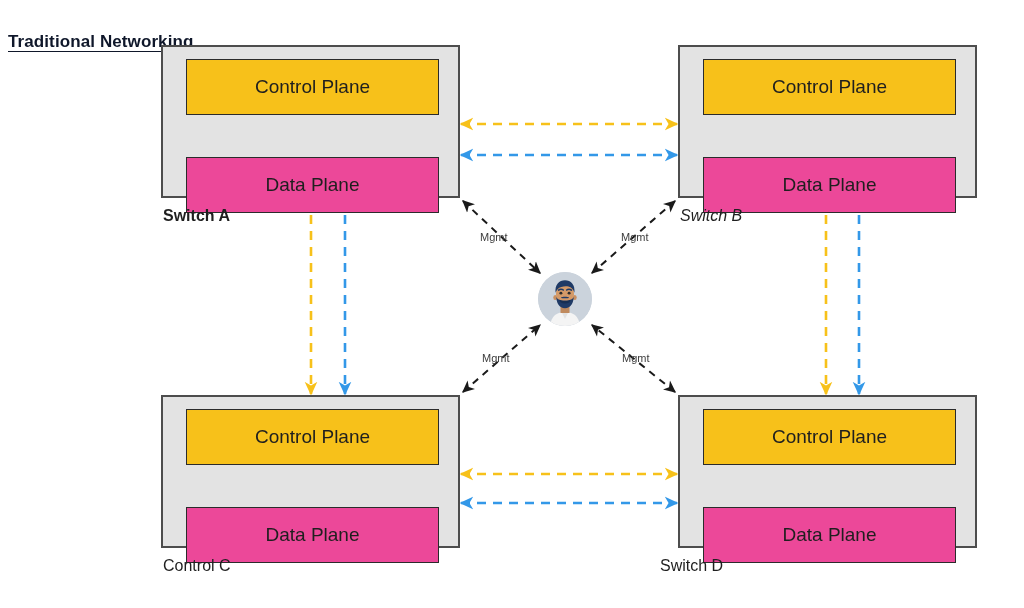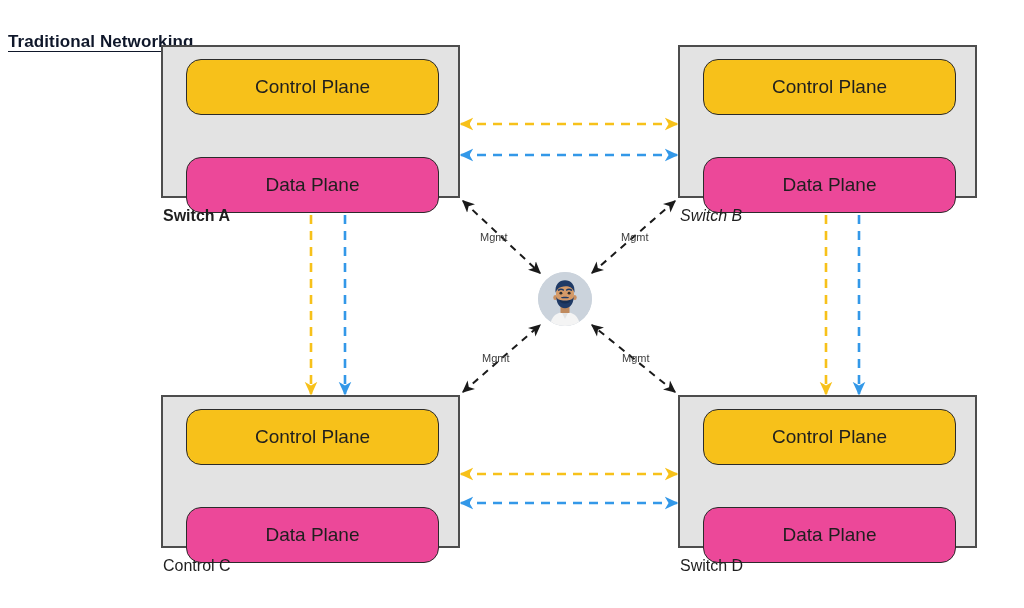--- a/index.html
+++ b/index.html
@@ -48,42 +48,42 @@
   .switch-b { left: 678px; top: 45px;  width: 299px; height: 153px; }
   .switch-c { left: 161px; top: 395px; width: 299px; height: 153px; }
   .switch-d { left: 678px; top: 395px; width: 299px; height: 153px; }
 
   .plane {
     position: absolute;
     left: 23px;
     width: 253px;
     height: 56px;
     border: 1.6px solid #2b2b2b;
-    border-radius: 15px;
+    border-radius: 0;
     box-sizing: border-box;
     display: flex;
     align-items: center;
     justify-content: center;
     font-size: 19px;
     color: #1f1f1f;
     white-space: nowrap;
   }
   .plane-control { top: 12px;  background: #F7C11A; }
   .plane-data    { top: 82px;  background: #ec4899; margin-top: 28px; }
 
   .switch-label {
     position: absolute;
     font-size: 16px;
     color: #1f1f1f;
     white-space: nowrap;
   }
   .label-a { left: 163px; top: 207px; font-weight: bold; }
   .label-b { left: 680px; top: 207px; font-style: italic; }
   .label-c { left: 163px; top: 557px; }
-  .label-d { left: 680px; top: 557px; }
+  .label-d { left: 660px; top: 557px; }
 
   
   #admin-avatar {
     position: absolute;
     left: 538px;
     top: 272px;
     width: 54px;
     height: 54px;
     border-radius: 50%;
     overflow: hidden;

